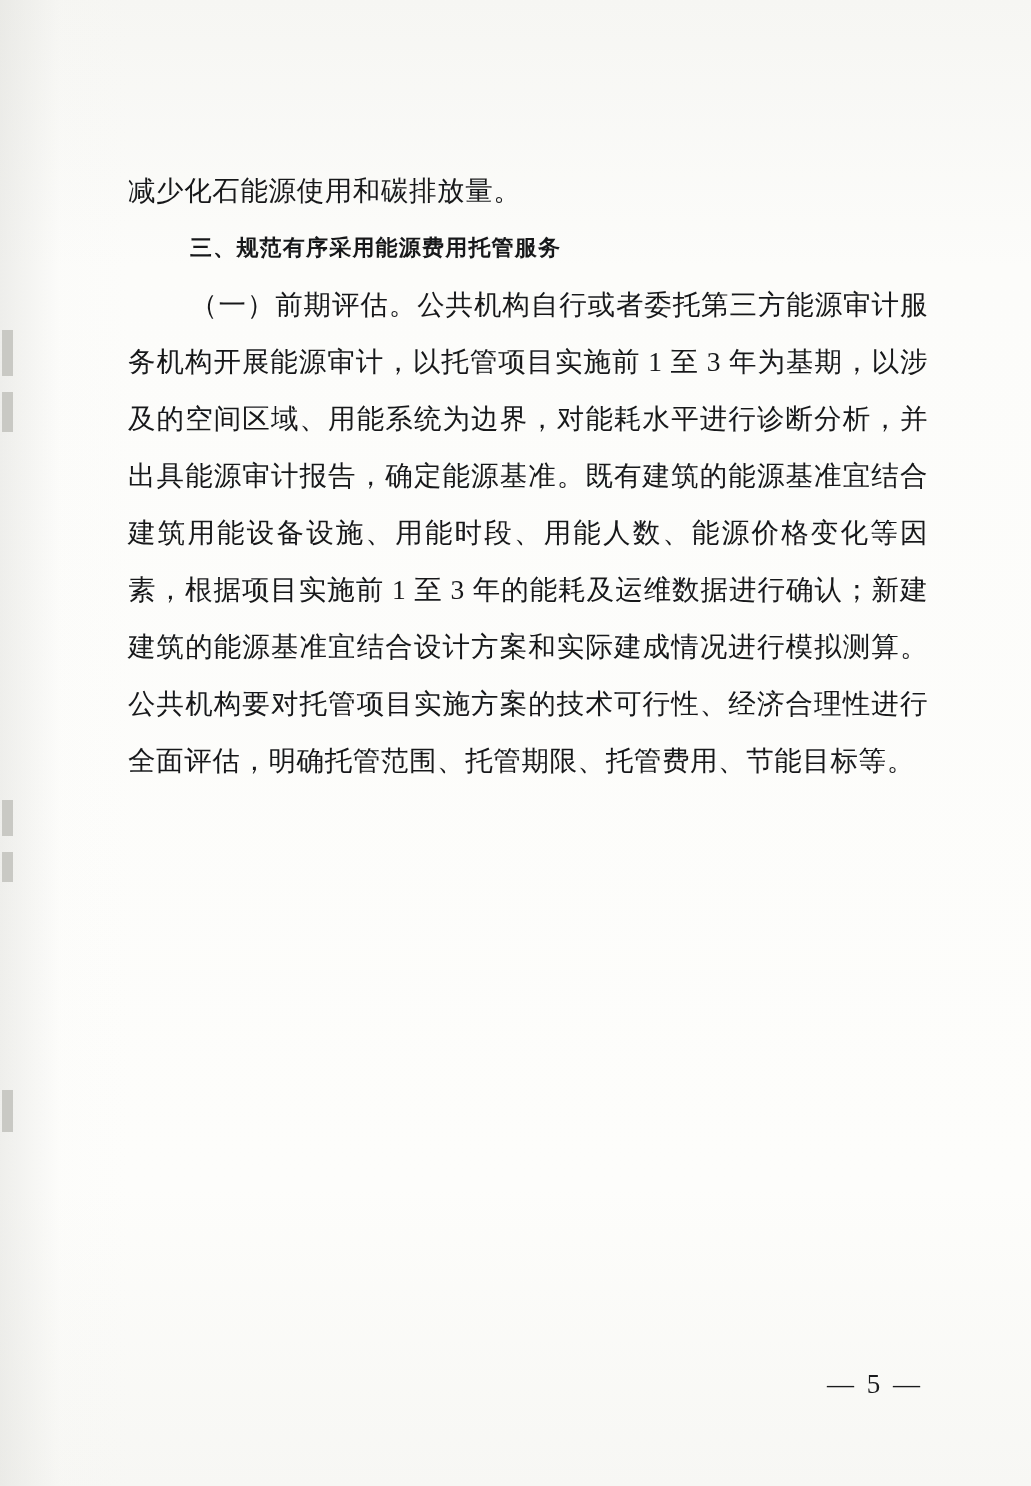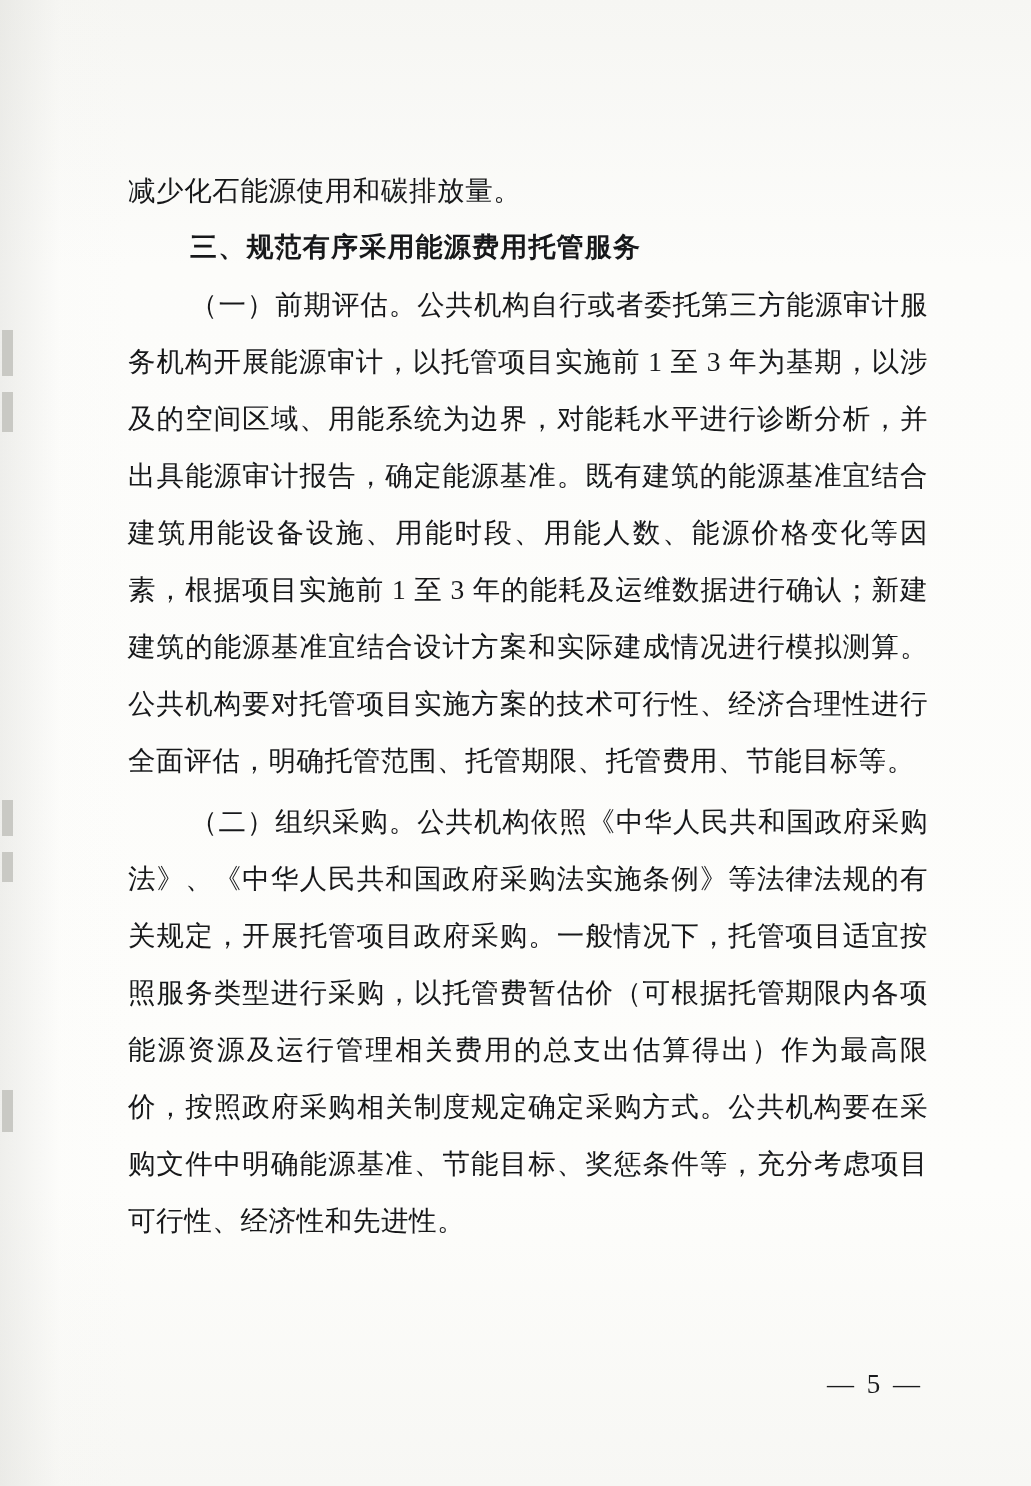--- a/index.html
+++ b/index.html
@@ -58,21 +58,21 @@
     letter-spacing: 0.6px;
     text-align: justify;
     text-justify: inter-character;
   }
   .para {
     margin: 0 0 0 0;
     text-indent: 0;
   }
   .heading {
     font-weight: 700;
-    font-size: 27px;
+    font-size: 22px;
     line-height: 57px;
     letter-spacing: 1.2px;
     text-indent: 62px;
   }
   .indent2 { text-indent: 62px; }
   .gap-sm { height: 4px; }
   .gap-md { height: 12px; }
   .page-number {
     position: absolute;
     right: 108px;
@@ -98,20 +98,19 @@
   <div class="content">
 
     <p class="para line">减少化石能源使用和碳排放量。</p>
 
     <p class="para heading">三、规范有序采用能源费用托管服务</p>
 
     <p class="para indent2">（一）前期评估。公共机构自行或者委托第三方能源审计服务机构开展能源审计，以托管项目实施前 1 至 3 年为基期，以涉及的空间区域、用能系统为边界，对能耗水平进行诊断分析，并出具能源审计报告，确定能源基准。既有建筑的能源基准宜结合建筑用能设备设施、用能时段、用能人数、能源价格变化等因素，根据项目实施前 1 至 3 年的能耗及运维数据进行确认；新建建筑的能源基准宜结合设计方案和实际建成情况进行模拟测算。公共机构要对托管项目实施方案的技术可行性、经济合理性进行全面评估，明确托管范围、托管期限、托管费用、节能目标等。</p>
 
     <div class="gap-sm"></div>
 
-    <p class="para indent2">（二）组织采购。公共机构依照《中华人民共和国政府采购法》、《中华人民共和国政府采购法实施条例》等法律法规的有关规定，开展托管项目政府采购。一般情况下，托管项目适宜按照服务类型进行采购，以托管费暂估价（可根据托管期限内各项能源资源及运行管理相关费用的总支出估算得出）作为最高限价，按照政府采购相关制度规定确定采购方式。公共机构要在采购文件中明确能源基准、节能目标、奖惩条件等，充分考虑项目可行性、经济性和先进性。</p>
 
     <div class="gap-md"></div>
 
   </div>
 
   <div class="page-number">— 5 —</div>
 </div>
 
 </body></html>

